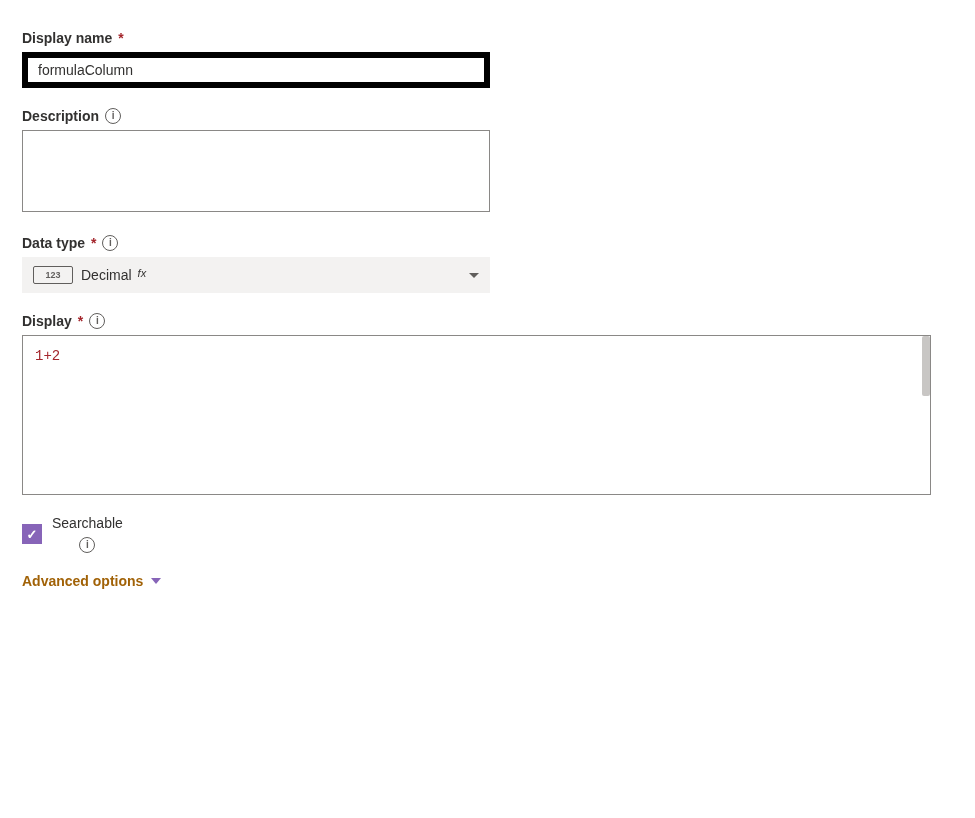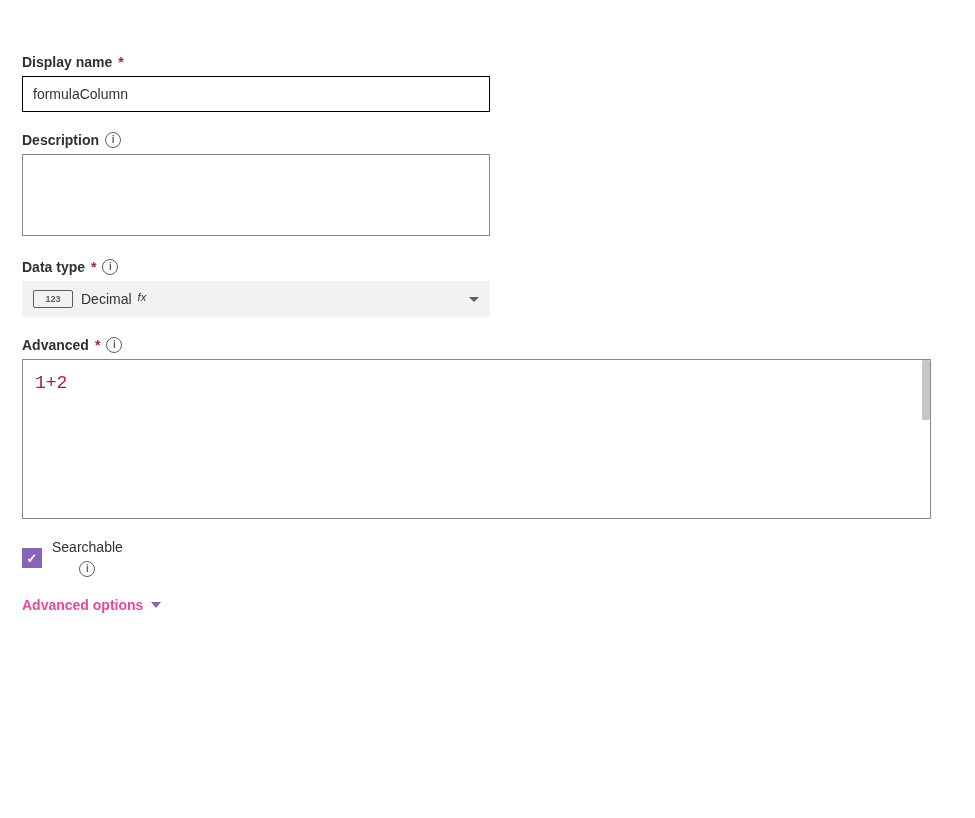--- a/index.html
+++ b/index.html
@@ -13,21 +13,20 @@
       font-family: 'Segoe UI', -apple-system, BlinkMacSystemFont, sans-serif;
       font-size: 14px;
       color: #323130;
       width: 975px;
       min-height: 818px;
       padding: 30px 22px;
     }
 
     .form-container {
       max-width: 960px;
-      margin-top: 24px;
     }
 
     .field-group {
       margin-bottom: 20px;
     }
 
     .field-label {
       font-size: 14px;
       font-weight: 600;
       color: #323130;
@@ -54,21 +53,21 @@
       font-weight: 700;
       color: #605e5c;
       cursor: pointer;
       flex-shrink: 0;
       line-height: 1;
     }
 
     .text-input {
       width: 468px;
       height: 36px;
-      border: 1px solid #000000;
+      border: 6px solid #000000;
       padding: 0 10px;
       font-size: 14px;
       color: #323130;
       font-family: inherit;
       outline: none;
       background: #ffffff;
     }
 
     .textarea-input {
       width: 468px;
@@ -147,21 +146,21 @@
       right: 0;
       top: 0;
       width: 8px;
       height: 60px;
       background: #c8c6c4;
       border-radius: 2px;
     }
 
     .formula-text {
       padding: 10px 12px;
-      font-size: 18px;
+      font-size: 14px;
       color: #a4262c;
       font-family: 'Courier New', monospace;
       line-height: 1.5;
     }
 
     .checkbox-row {
       display: flex;
       align-items: center;
       gap: 10px;
       margin-bottom: 20px;
@@ -197,21 +196,21 @@
 
     .advanced-options-row {
       display: flex;
       align-items: center;
       gap: 8px;
       cursor: pointer;
     }
 
     .advanced-options-text {
       font-size: 14px;
-      color: #ec4899;
+      color: #a16207;
       font-weight: 600;
     }
 
     .chevron-down-purple {
       width: 0;
       height: 0;
       border-left: 5px solid transparent;
       border-right: 5px solid transparent;
       border-top: 6px solid #8764b8;
     }
@@ -257,21 +256,21 @@
       <div class="select-text">
         <span>Decimal</span>
         <span class="fx-symbol">fx</span>
       </div>
       <div class="chevron-down"></div>
     </div>
   </div>
 
   <div class="field-group">
     <div class="formula-label-row field-label">
-      <span>Advanced</span>
+      <span>Display</span>
       <span class="required-star">*</span>
       <span class="info-icon">i</span>
     </div>
     <div class="formula-container">
       <div class="formula-scrollbar"></div>
       <div class="formula-text">1+2</div>
     </div>
   </div>
 
   <div class="checkbox-row" style="margin-top: 18px;">

